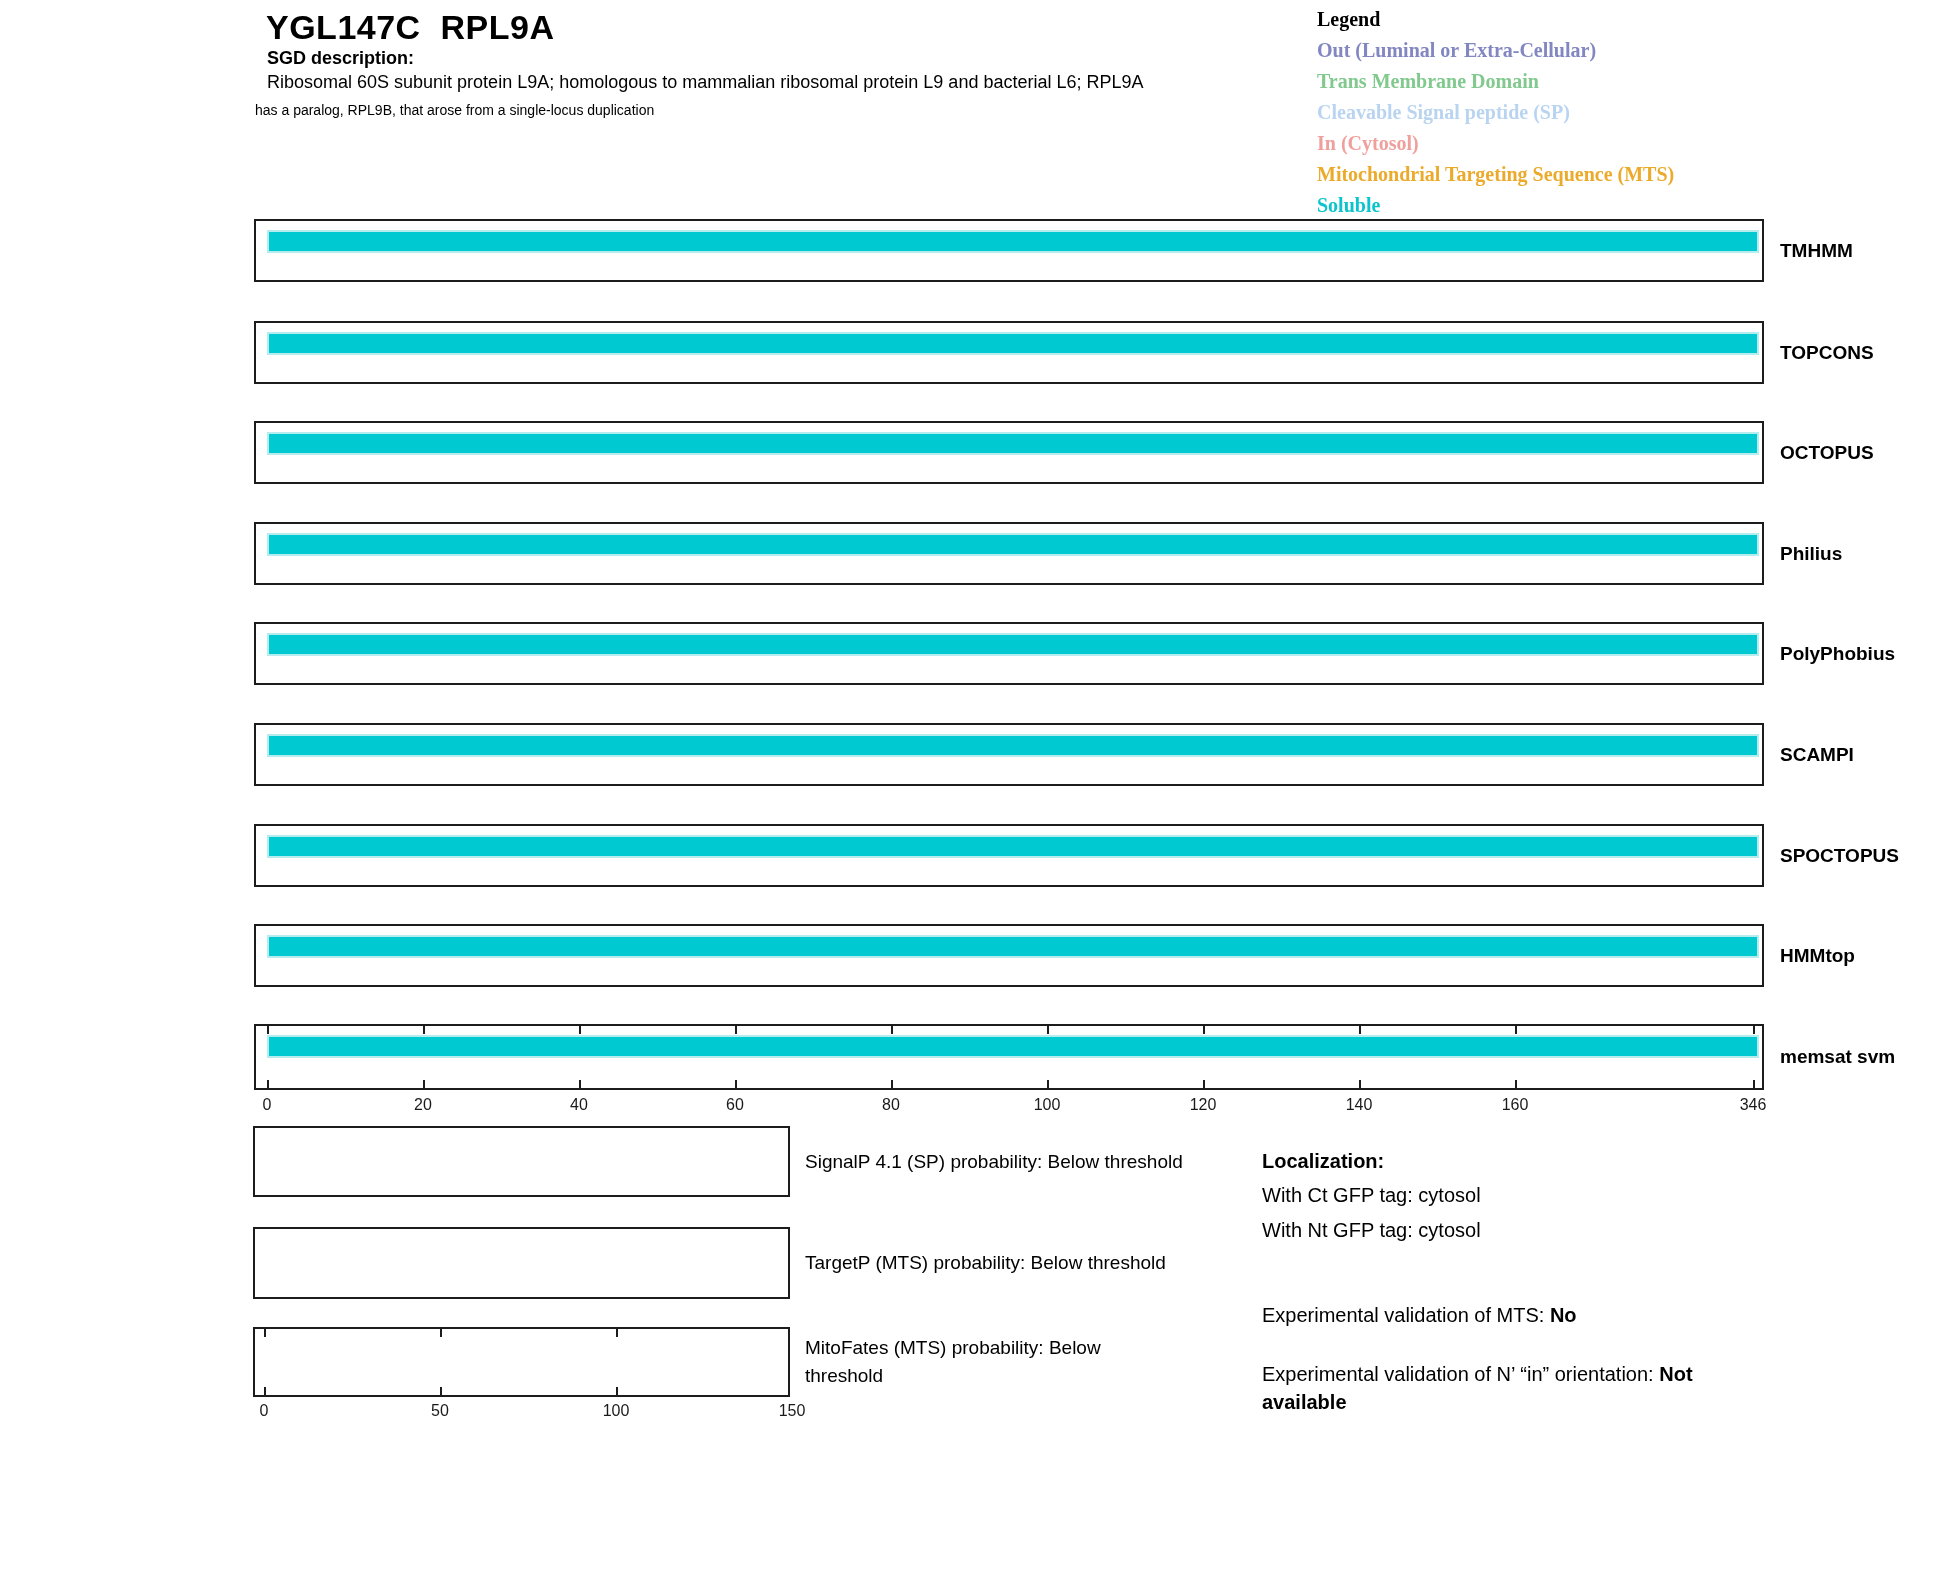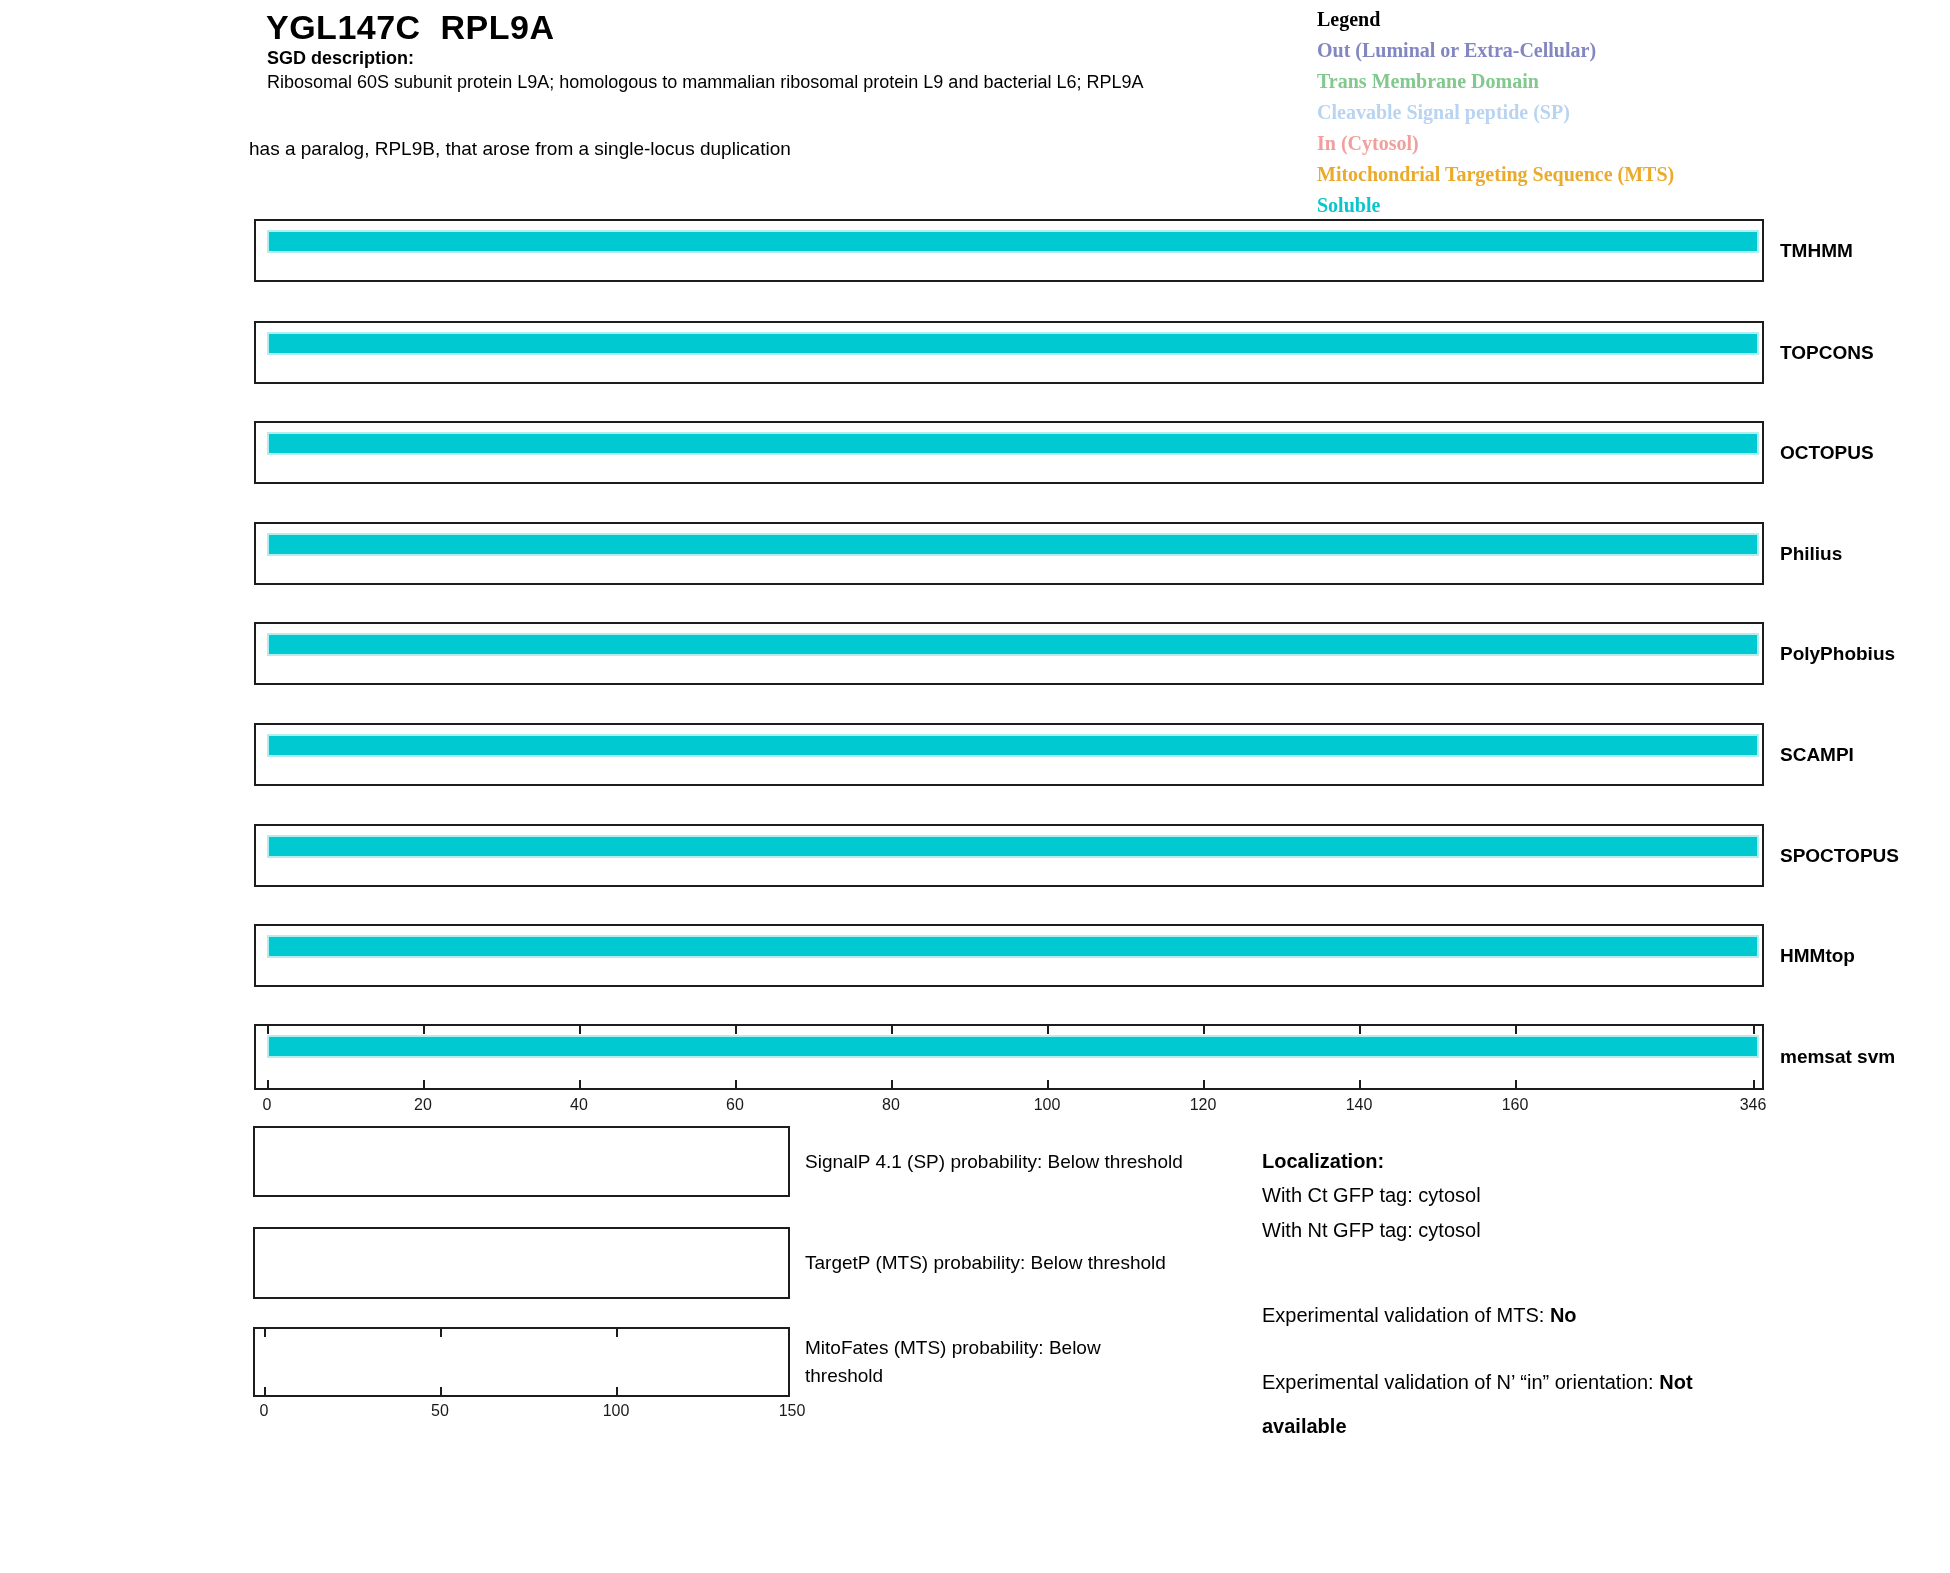--- a/index.html
+++ b/index.html
@@ -9,21 +9,21 @@
     background:#ffffff;
     font-family:"Liberation Sans","DejaVu Sans",sans-serif;
     color:#000;
     overflow:hidden;
   }
   .abs{position:absolute;}
   
   .title{left:266px;top:8px;font-size:34px;font-weight:bold;white-space:pre;letter-spacing:.5px;}
   .sgd-label{left:267px;top:48px;font-size:18px;font-weight:bold;}
   .desc-line1{left:267px;top:72px;font-size:18px;white-space:pre;}
-  .desc-line2{left:249px;top:102px;font-size:19px;white-space:pre;margin-top:36px;}
+  .desc-line2{left:255px;top:102px;font-size:14px;white-space:pre;}
   
   .legend{left:1317px;top:4px;font-size:20px;line-height:31px;font-weight:bold;font-family:Liberation Serif, serif;}
   .legend div{white-space:pre;}
   
   .track-box{
     left:254px;width:1510px;height:63px;
     border:2px solid #1c1c1c;box-sizing:border-box;background:#fff;
   }
   .track-bar{
     position:absolute;left:11px;top:9px;width:1488px;height:19px;
@@ -172,15 +172,15 @@
     <span class="axis-label" style="left:264px;">0</span>
     <span class="axis-label" style="left:440px;">50</span>
     <span class="axis-label" style="left:616px;">100</span>
     <span class="axis-label" style="left:792px;">150</span>
   </div>
 
   <div class="abs loc bold" style="top:1150px;">Localization:</div>
   <div class="abs loc" style="top:1184px;text-align:center;">With Ct GFP tag: cytosol</div>
   <div class="abs loc" style="top:1219px;">With Nt GFP tag: cytosol</div>
   <div class="abs loc" style="top:1304px;"><span>Experimental validation of MTS: </span><span class="bold">No</span></div>
-  <div class="abs loc" style="top:1360px;width:470px;line-height:44px;"><span>Experimental validation of N’ “in” orientation: </span><span class="bold">Not available</span></div>
+  <div class="abs loc" style="top:1360px;width:470px;line-height:28px;"><span>Experimental validation of N’ “in” orientation: </span><span class="bold">Not available</span></div>
 
 </div>
 
 </body></html>

